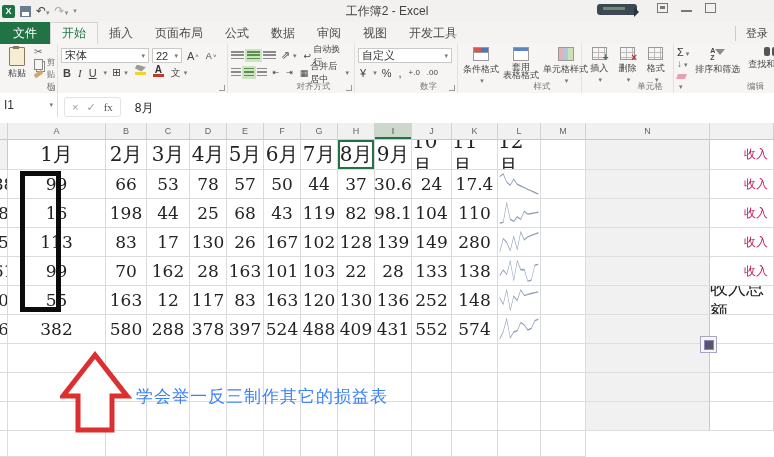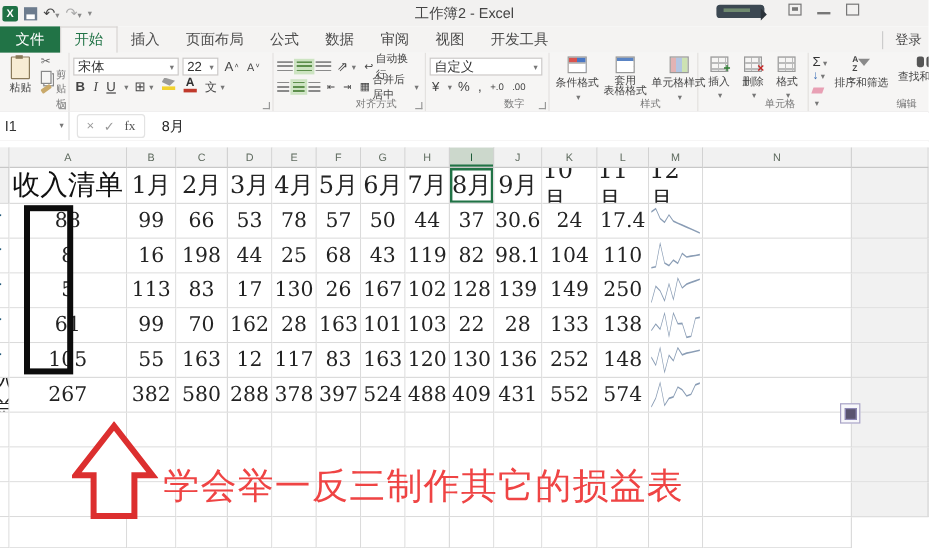--- a/index.html
+++ b/index.html
@@ -68,51 +68,51 @@
             repeating-linear-gradient(to bottom,transparent 0 4px,#bbb 4px 5px),
             repeating-linear-gradient(to right,transparent 0 5px,#bbb 5px 6px);position:relative;font-size:0;}
   .cellgrid b{position:absolute;right:-3px;bottom:-4px;font-size:10px;line-height:10px;}
   .funnel{width:0;height:0;border:5px solid transparent;border-top:6px solid #8a8a8a;}
   .binoc{width:14px;height:9px;position:relative;}
   .binoc::before,.binoc::after{content:"";position:absolute;top:0;width:6px;height:9px;background:#555;border-radius:2px;}
   .binoc::before{left:0;} .binoc::after{right:0;}
 
   
   .fbar{position:absolute;left:0;top:93px;width:774px;height:24px;background:#fff;border-bottom:1px solid #d8d6d4;
-        display:flex;align-items:center;}
+        display:flex;align-items:flex-end;}
   .namebox{width:58px;height:100%;border-right:1px solid #ddd;display:flex;align-items:center;
            justify-content:space-between;padding:0 4px;font-size:12px;color:#333;box-sizing:border-box;}
   .fxbtns{display:flex;align-items:center;gap:8px;border:1px solid #e3e3e3;border-radius:3px;height:18px;
           padding:0 7px;margin-left:6px;color:#9a9a9a;font-size:11px;}
   .fxi{font-family:"Liberation Serif",serif;color:#555;}
   .fval{margin-left:14px;font-size:12px;color:#222;}
   .spacer{position:absolute;left:0;top:117px;width:774px;height:6px;background:#fff;border-bottom:1px solid #e0e0e0;}
 
   
   #sheet{position:absolute;left:0;top:123px;width:774px;height:334px;display:grid;background:#fff;}
   .hdr{background:#f1f1f1;border-right:1px solid #d2d2d2;border-bottom:1px solid #c8c8c8;font-size:9px;color:#5f6b5f;
        display:flex;align-items:center;justify-content:center;}
   .hdr.selhdr{background:#ccd8cc;box-shadow:inset 0 -2px 0 #217346;color:#1d5c38;}
   .rowhdr{background:#f1f1f1;border-right:1px solid #c8c8c8;border-bottom:1px solid #dedede;}
   .cell{background:#fff;border-right:1px solid #dbdbdb;border-bottom:1px solid #dbdbdb;display:flex;align-items:center;
         justify-content:center;font-family:"DejaVu Serif","Liberation Serif",serif;color:#232323;overflow:hidden;}
   .cell.title{font-size:23px;color:#111;}
   .cell.month{font-size:20px;}
   .cell.val,.cell.tval{font-size:17px;}
-  .cell.rlabel{justify-content:flex-end;padding-right:5px;color:#0c4a6e;font-size:18px;box-sizing:border-box;}
+  .cell.rlabel{justify-content:flex-end;padding-right:5px;color:#be185d;font-size:12px;box-sizing:border-box;}
   .cell.tlabel{font-size:18px;}
   .cell.selcell{box-shadow:inset 0 0 0 2px #217346;position:relative;}
   .cell.selcell::after{content:"";position:absolute;right:-2px;bottom:-2px;width:4px;height:4px;background:#217346;}
   .cell.spark{padding:0;}
   .cell.spark svg{display:block;width:100%;height:100%;}
 
   
   .blackrect{position:absolute;left:20px;top:171px;width:41px;height:141px;border:5px solid #0c0c0c;box-sizing:border-box;}
   .arrowsvg{position:absolute;left:60px;top:351px;}
-  .caption{position:absolute;left:136px;top:385px;font-size:30px;color:#ef4444;
+  .caption{position:absolute;left:136px;top:385px;font-size:17px;color:#3b82f6;
            font-family:"DejaVu Serif","Liberation Serif",serif;letter-spacing:1px;white-space:nowrap;}
   .smarttag{position:absolute;left:700px;top:336px;width:15px;height:15px;background:#f7f7fb;border:1px solid #a9a3c6;
             display:flex;align-items:center;justify-content:center;}
   .smarttag span{width:8px;height:8px;border:1px solid #8d87b5;background:#5a5470;}
 </style>
 </head>
 <body>
 
 <div id="app">
 
@@ -330,21 +330,20 @@
       <div class="hdr">G</div>
       <div class="hdr">H</div>
       <div class="hdr selhdr">I</div>
       <div class="hdr">J</div>
       <div class="hdr">K</div>
       <div class="hdr">L</div>
       <div class="hdr">M</div>
       <div class="hdr">N</div>
       <div class="hdr"></div>
       <div class="rowhdr"></div>
-      <div class="cell title">收入清单</div>
       <div class="cell month">1月</div>
       <div class="cell month">2月</div>
       <div class="cell month">3月</div>
       <div class="cell month">4月</div>
       <div class="cell month">5月</div>
       <div class="cell month">6月</div>
       <div class="cell month">7月</div>
       <div class="cell month selcell">8月</div>
       <div class="cell month">9月</div>
       <div class="cell month">10月</div>
@@ -397,21 +396,21 @@
       <div class="cell val">113</div>
       <div class="cell val">83</div>
       <div class="cell val">17</div>
       <div class="cell val">130</div>
       <div class="cell val">26</div>
       <div class="cell val">167</div>
       <div class="cell val">102</div>
       <div class="cell val">128</div>
       <div class="cell val">139</div>
       <div class="cell val">149</div>
-      <div class="cell val">250</div>
+      <div class="cell val">280</div>
       <div class="cell spark">
         <svg viewBox="0 0 124 29" preserveAspectRatio="none">
           <polyline points="5.0,25.0 15.4,11.0 25.7,14.9 36.1,23.4 46.5,8.8 56.8,22.3 67.2,4.0 77.5,12.4 87.9,9.1 98.3,7.6 108.6,6.3 119.0,4.9" fill="none" stroke="#8a9db5" stroke-width="1.4"></polyline>
         </svg>
       </div>
       <div class="cell"></div>
       <div class="rowhdr"></div>
       <div class="cell rlabel">收入</div>
       <div class="cell val">61</div>
       <div class="cell val">99</div>

